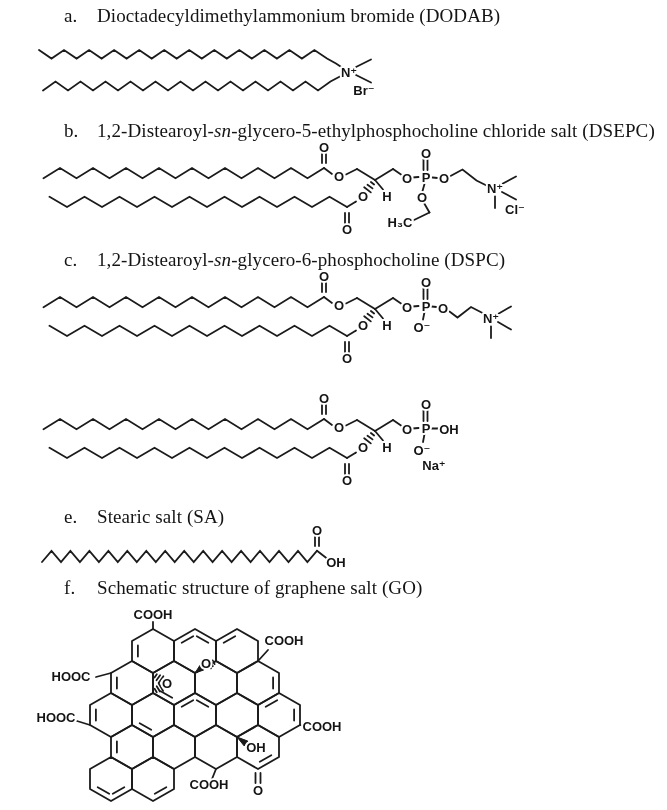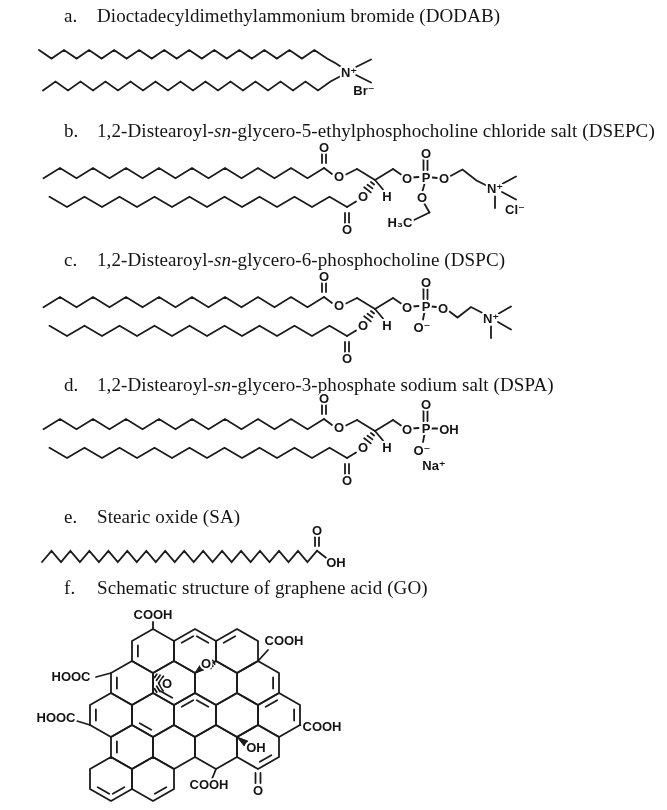--- a/index.html
+++ b/index.html
@@ -15,23 +15,22 @@
            paint-order:stroke;stroke:#ffffff;stroke-width:4px;stroke-linejoin:round;}
 </style>
 </head>
 <body>
 
 <div class="page">
 
   <div class="t" style="top:5px"><span class="num">a.</span><span>Dioctadecyldimethylammonium bromide (DODAB)</span><i></i><span></span></div>
   <div class="t" style="top:120px"><span class="num">b.</span><span>1,2-Distearoyl-</span><i>sn</i><span>-glycero-5-ethylphosphocholine chloride salt (DSEPC)</span></div>
   <div class="t" style="top:249px"><span class="num">c.</span><span>1,2-Distearoyl-</span><i>sn</i><span>-glycero-6-phosphocholine (DSPC)</span></div>
-  <div class="t" style="top:374px"><span class="num">d.</span><span>1,2-Distearoyl-</span><i>sn</i><span>-glycero-3-phosphate sodium salt (DSPA)</span></div>
-  <div class="t" style="top:506px"><span class="num">e.</span><span>Stearic oxide (SA)</span><i></i><span></span></div>
-  <div class="t" style="top:577px"><span class="num">f.</span><span>Schematic structure of graphene acid (GO)</span><i></i><span></span></div>
+  <div class="t" style="top:506px"><span class="num">e.</span><span>Stearic salt (SA)</span><i></i><span></span></div>
+  <div class="t" style="top:577px"><span class="num">f.</span><span>Schematic structure of graphene salt (GO)</span><i></i><span></span></div>
 
   <svg id="mol" width="667" height="810" viewBox="0 0 667 810">
 
     <g id="gA">
         <polyline points="39,50 51.5,58.6 64,50 76.6,58.6 89.1,50 101.6,58.6 114.1,50 126.6,58.6 139.2,50 151.7,58.6 164.2,50 176.7,58.6 189.2,50 201.8,58.6 214.3,50 226.8,58.6 239.3,50 251.8,58.6 264.4,50 276.9,58.6 289.4,50 301.9,58.6 314.4,50 327,58.6 336,63.5 342,67.5"></polyline>
         <polyline points="43,90.5 55.5,81.5 68,90.5 80.5,81.5 93,90.5 105.5,81.5 118,90.5 130.5,81.5 143,90.5 155.5,81.5 168,90.5 180.5,81.5 193,90.5 205.5,81.5 218,90.5 230.5,81.5 243,90.5 255.5,81.5 268,90.5 280.5,81.5 293,90.5 305.5,81.5 318,90.5 330.5,81.5 338,77.5 343,75"></polyline>
         <line x1="356" y1="67" x2="371" y2="59.5"></line>
         <line x1="356" y1="75" x2="371" y2="82.5"></line>
       </g>
     <g>

